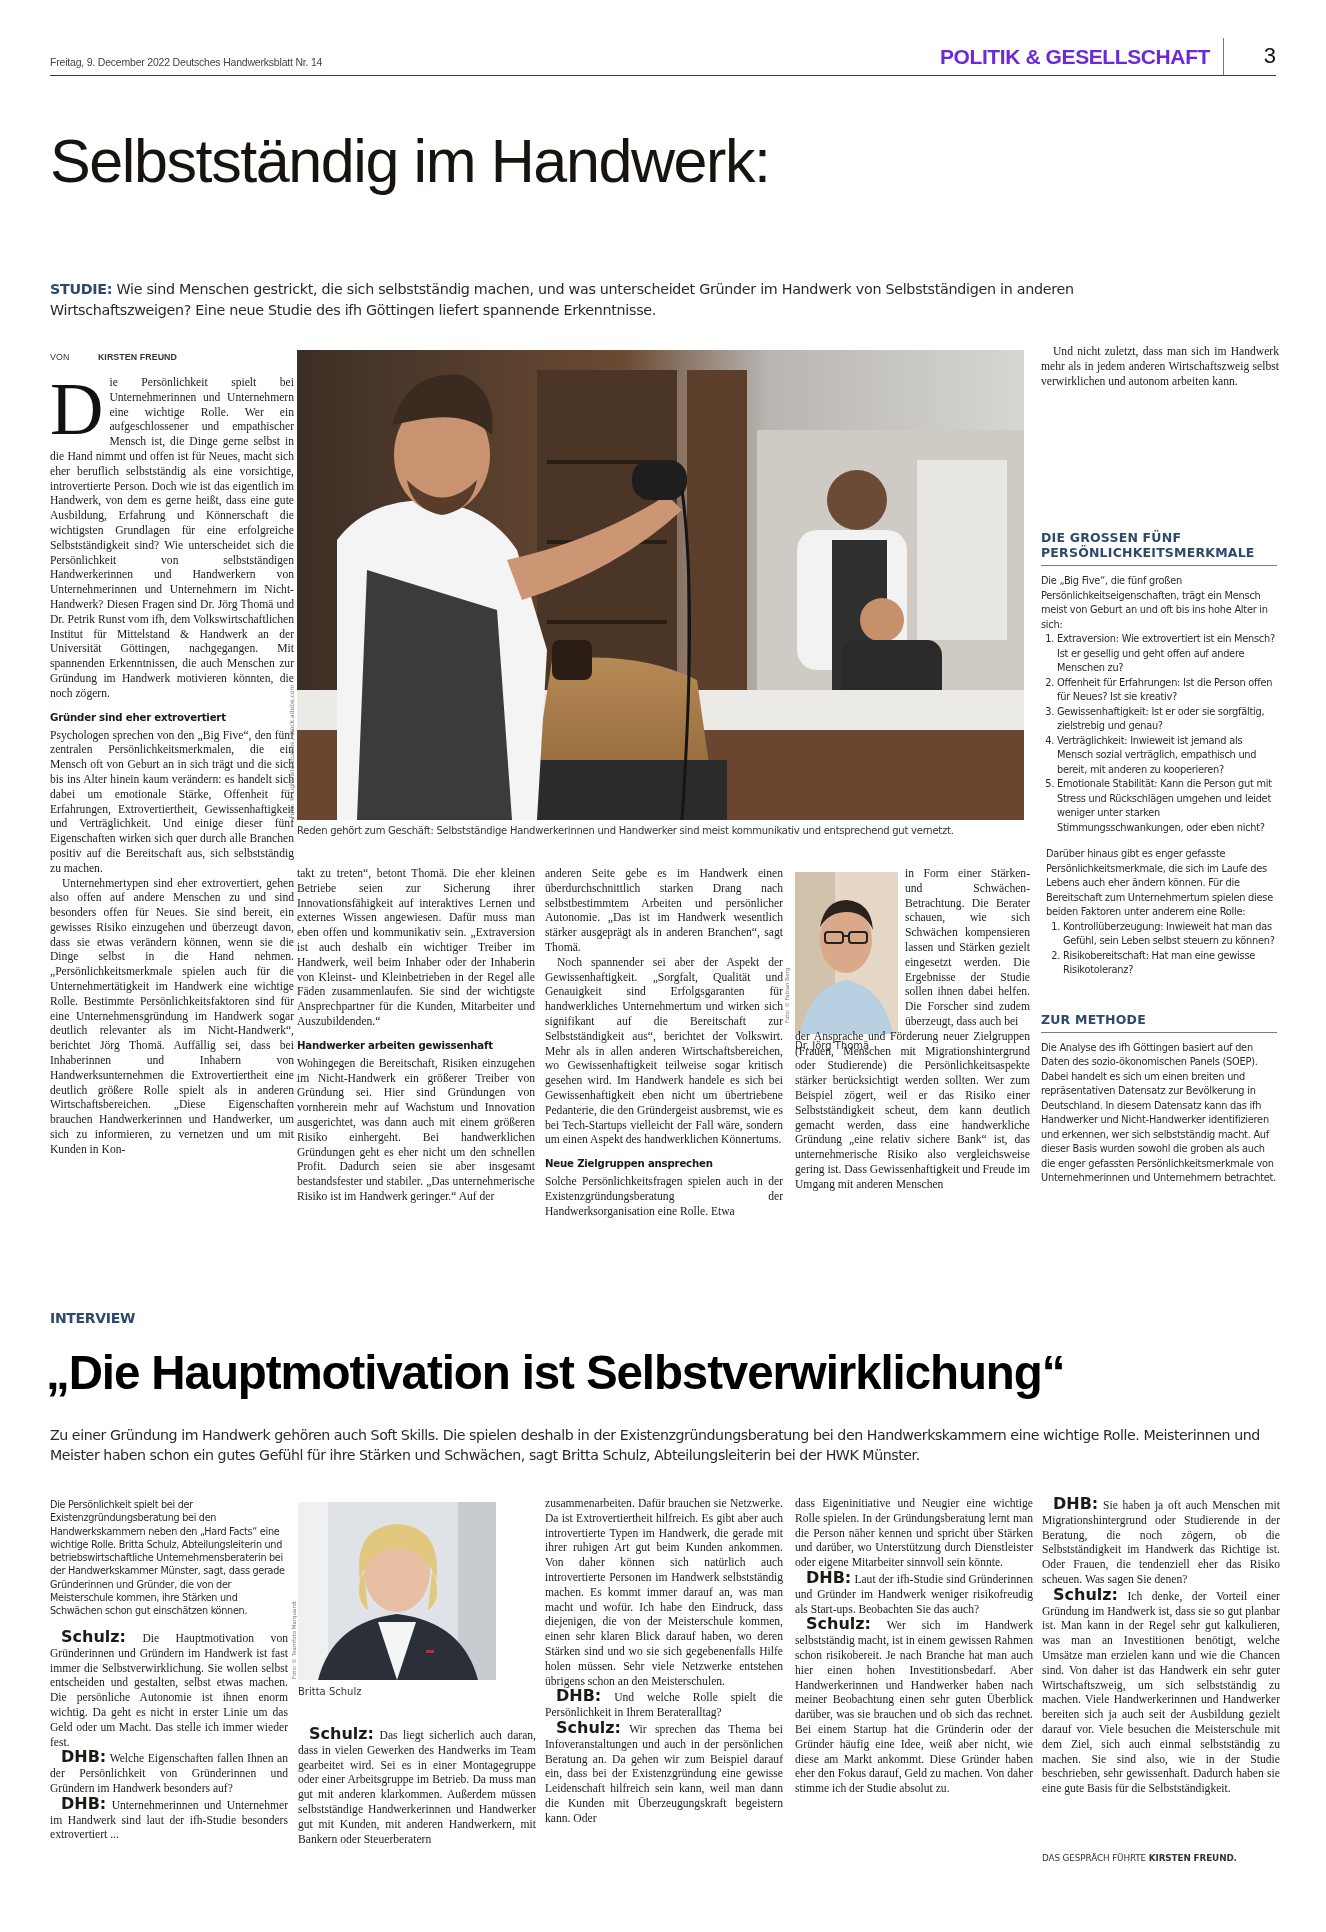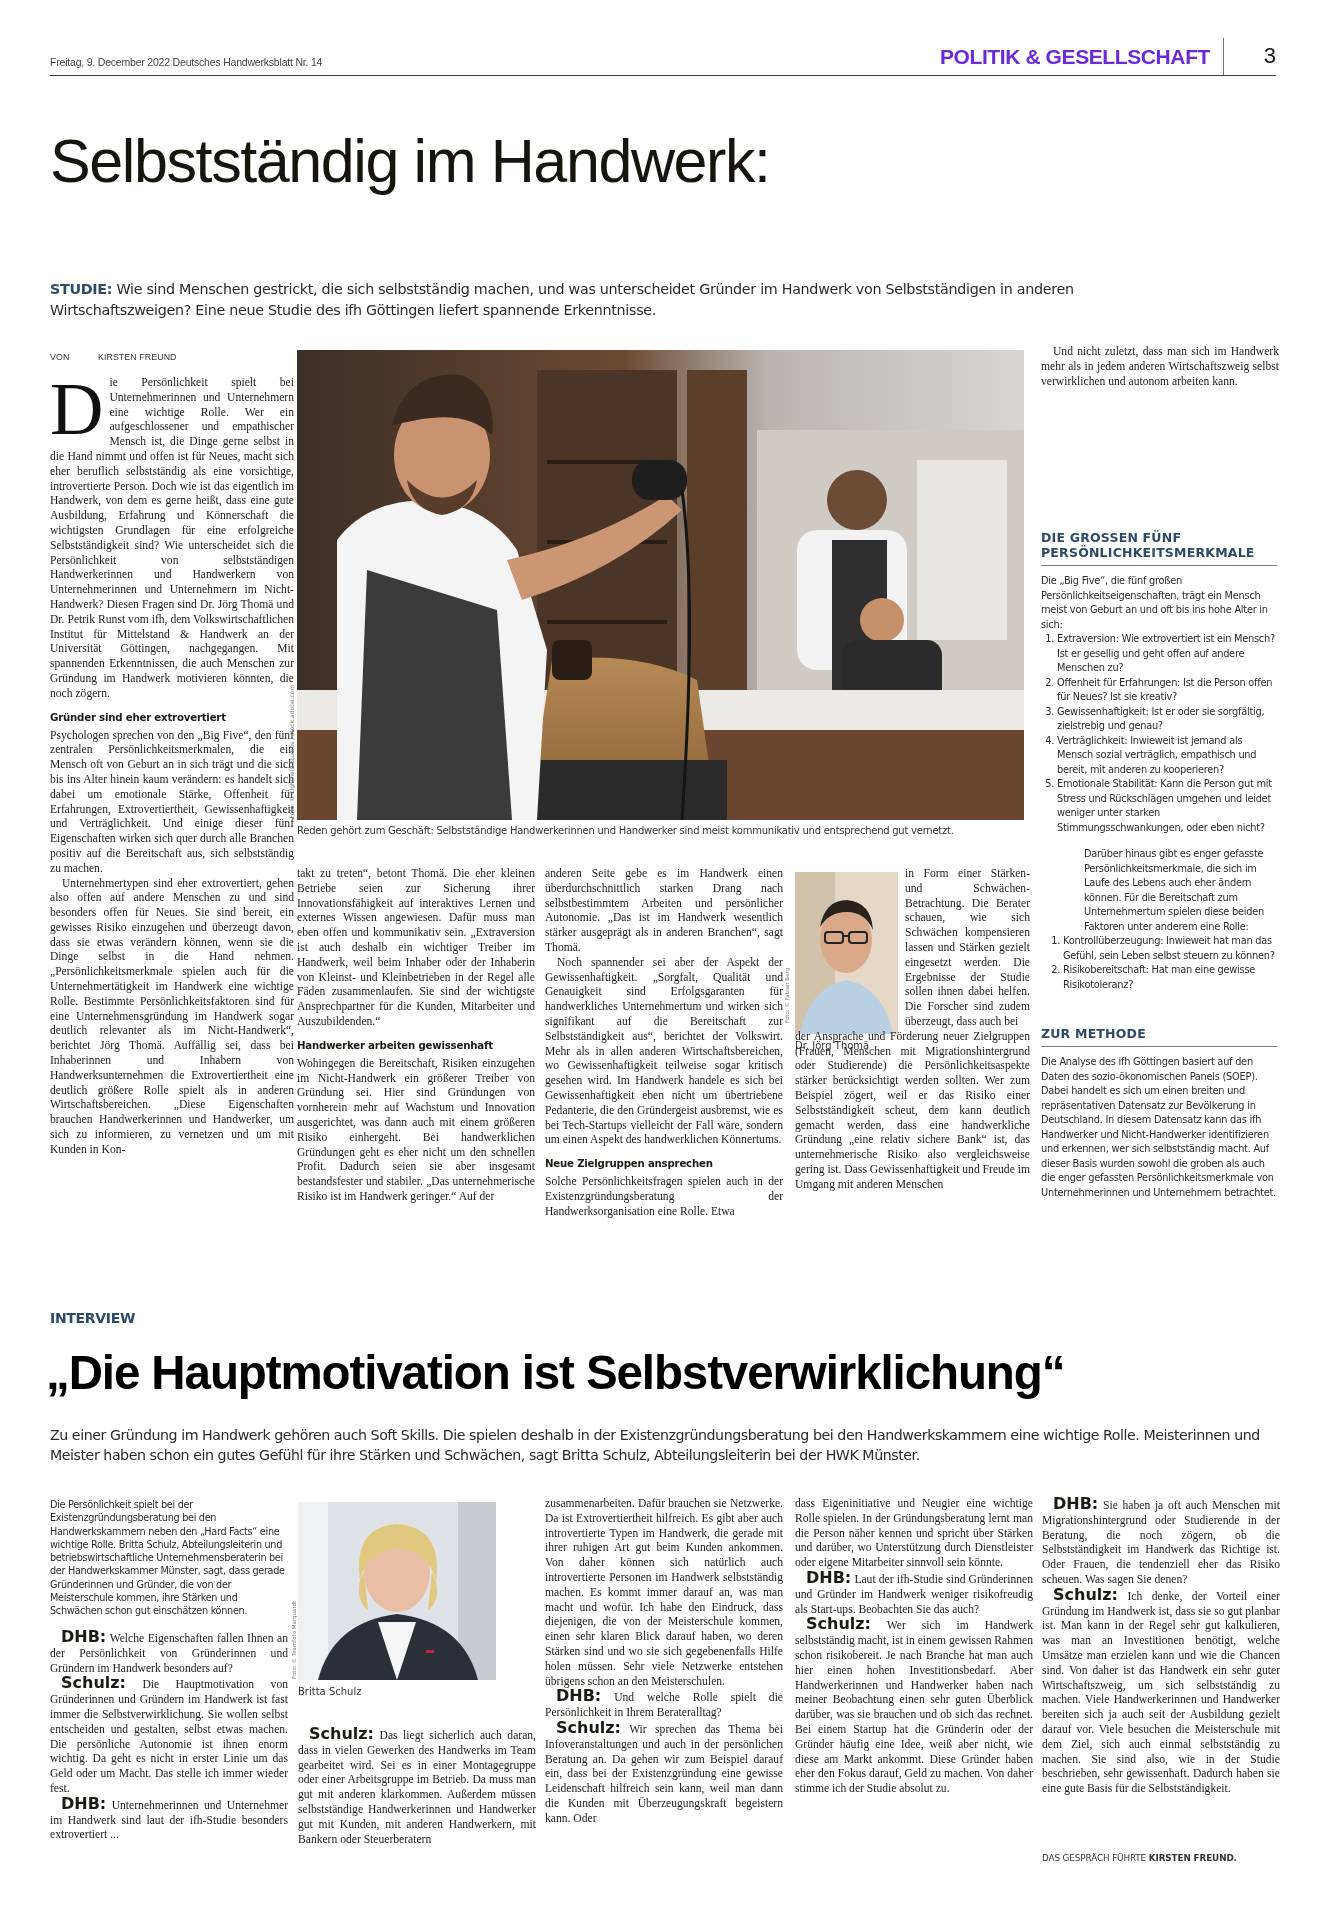--- a/index.html
+++ b/index.html
@@ -12,21 +12,21 @@
   .masthead .section { position: absolute; right: 66px; bottom: 6px; font-family: "Liberation Sans", sans-serif; font-weight: bold; font-size: 21px; color: #6d28d9; letter-spacing: -0.4px; }
   .masthead .vsep { position: absolute; right: 52px; top: 0; bottom: 0; width: 1px; background: #777; }
   .masthead .pageno { position: absolute; right: 0; bottom: 6px; font-family: "Liberation Sans", sans-serif; font-size: 22px; color: #111; }
 
   
   .headline { position: absolute; left: 50px; top: 128px; width: 1226px; font-family: "Liberation Sans", sans-serif; font-size: 61px; line-height: 66px; font-weight: normal; letter-spacing: -1.4px; color: #17130f; }
   .kicker { position: absolute; left: 50px; top: 279px; width: 1110px; font-family: "DejaVu Sans", sans-serif; font-size: 14.3px; line-height: 21px; color: #2a2a2a; letter-spacing: -0.3px; }
   .kicker b { color: #2d4a6a; font-weight: bold; }
 
   .byline { position: absolute; left: 50px; top: 352px; font-family: "Liberation Sans", sans-serif; font-size: 8.8px; color: #333; letter-spacing: 0.1px; }
-  .byline b { font-weight: normal; padding-left: 26px; }
+  .byline b { font-weight: bold; padding-left: 26px; }
 
   
   .col { position: absolute; font-family: "Liberation Serif", serif; font-size: 11.6px; line-height: 14.8px; text-align: justify; hyphens: auto; color: #1d1a16; }
   .col p { margin: 0; }
   .col p.indent { text-indent: 12px; }
   .col h4 { font-family: "DejaVu Sans", sans-serif; font-weight: bold; font-size: 10.2px; line-height: 14px; margin: 9px 0 4px; color: #1d1a16; letter-spacing: -0.2px; }
   .dropcap { float: left; font-family: "Liberation Serif", serif; font-size: 74px; line-height: 58px; padding: 2px 6px 0 0; margin-top: 2px; color: #111; }
 
   .c1 { left: 50px; top: 376px; width: 244px; }
   .c2 { left: 297px; top: 867px; width: 238px; }
@@ -44,21 +44,21 @@
   .portrait-thoma { position: absolute; left: 795px; top: 872px; width: 103px; height: 162px; overflow: hidden; background: #d9c8b4; }
   .portrait-thoma-credit { position: absolute; left: 783px; top: 940px; width: 10px; height: 90px; }
   .portrait-thoma-credit span { position: absolute; left: -36px; top: 40px; width: 80px; transform: rotate(-90deg); font-family: "DejaVu Sans", sans-serif; font-size: 5.5px; color: #777; white-space: nowrap; }
   .portrait-thoma-name { position: absolute; left: 795px; top: 1040px; font-family: "DejaVu Sans", sans-serif; font-size: 10px; color: #333; }
 
   
   .infobox { position: absolute; left: 1041px; top: 530px; width: 236px; font-family: "DejaVu Sans", sans-serif; font-size: 9.8px; line-height: 14.5px; color: #2a2a2a; letter-spacing: -0.25px; }
   .infobox h3 { font-family: "DejaVu Sans", sans-serif; font-weight: bold; font-size: 12.5px; line-height: 15px; color: #2d4a6a; letter-spacing: 0.2px; padding-bottom: 5px; border-bottom: 1px solid #7a7a7a; margin-bottom: 8px; }
   .infobox ol { margin: 0 0 0 0; padding-left: 16px; }
   .infobox li { padding-left: 0; }
-  .infobox .para { margin-top: 12px; padding-left: 5px; margin-left: 38px; }
+  .infobox .para { margin-top: 12px; padding-left: 5px; }
   .infobox .sect2 { margin-top: 34px; }
 
   
   .iv-label { position: absolute; left: 50px; top: 1310px; font-family: "DejaVu Sans", sans-serif; font-weight: bold; font-size: 14px; color: #2d4a6a; letter-spacing: -0.3px; }
   .iv-headline { position: absolute; left: 46px; top: 1345px; width: 1240px; font-family: "Liberation Sans", sans-serif; font-size: 47.5px; line-height: 56px; letter-spacing: -1.1px; color: #000000; }
   .iv-lead { position: absolute; left: 50px; top: 1425px; width: 1226px; font-family: "DejaVu Sans", sans-serif; font-size: 14.2px; line-height: 20px; color: #2a2a2a; letter-spacing: -0.45px; }
 
   .iv-intro { position: absolute; left: 50px; top: 1498px; width: 238px; font-family: "DejaVu Sans", sans-serif; font-size: 9.7px; line-height: 13.3px; color: #2a2a2a; letter-spacing: -0.3px; }
   .icol { position: absolute; font-family: "Liberation Serif", serif; font-size: 11.6px; line-height: 14.8px; text-align: justify; hyphens: auto; color: #1d1a16; }
   .icol .spk { font-family: "DejaVu Sans", sans-serif; font-weight: bold; font-size: 16px; margin-left: 11px; }
@@ -224,22 +224,22 @@
   </div>
 </aside>
 
 <div class="iv-label">INTERVIEW</div>
 <h2 class="iv-headline">„Die Hauptmotivation ist Selbstverwirklichung“</h2>
 <p class="iv-lead">Zu einer Gründung im Handwerk gehören auch Soft Skills. Die spielen deshalb in der Existenzgründungsberatung bei den Handwerkskammern eine wichtige Rolle. Meisterinnen und Meister haben schon ein gutes Gefühl für ihre Stärken und Schwächen, sagt Britta Schulz, Abteilungsleiterin bei der HWK Münster.</p>
 
 <p class="iv-intro">Die Persönlichkeit spielt bei der Existenzgründungsberatung bei den Handwerkskammern neben den „Hard Facts“ eine wichtige Rolle. Britta Schulz, Abteilungsleiterin und betriebswirtschaftliche Unternehmensberaterin bei der Handwerkskammer Münster, sagt, dass gerade Gründerinnen und Gründer, die von der Meisterschule kommen, ihre Stärken und Schwächen schon gut einschätzen können.</p>
 
 <div class="icol ic1">
+  <p><span class="spk">Schulz:</span><span> Die Hauptmotivation von Gründerinnen und Gründern im Handwerk ist fast immer die Selbstverwirklichung. Sie wollen selbst entscheiden und gestalten, selbst etwas machen. Die persönliche Autonomie ist ihnen enorm wichtig. Da geht es nicht in erster Linie um das Geld oder um Macht. Das stelle ich immer wieder fest.</span></p>
   <p><span class="spk">DHB:</span><span> Welche Eigenschaften fallen Ihnen an der Persönlichkeit von Gründerinnen und Gründern im Handwerk besonders auf?</span></p>
-  <p><span class="spk">Schulz:</span><span> Die Hauptmotivation von Gründerinnen und Gründern im Handwerk ist fast immer die Selbstverwirklichung. Sie wollen selbst entscheiden und gestalten, selbst etwas machen. Die persönliche Autonomie ist ihnen enorm wichtig. Da geht es nicht in erster Linie um das Geld oder um Macht. Das stelle ich immer wieder fest.</span></p>
   <p><span class="spk">DHB:</span><span> Unternehmerinnen und Unternehmer im Handwerk sind laut der ifh-Studie besonders extrovertiert ...</span></p>
 </div>
 
 <figure class="portrait-schulz">
   <svg width="198" height="178" viewBox="0 0 198 178">
     <rect width="198" height="178" fill="#dfe3e8"></rect>
     <rect x="0" y="0" width="30" height="178" fill="#eef0f2"></rect>
     <rect x="160" y="0" width="38" height="178" fill="#c8ccd1"></rect>
     <path d="M20 178 Q35 120 99 112 Q165 120 180 178 Z" fill="#2b2f38"></path>
     <path d="M80 120 L99 178 L118 120 Z" fill="#f5f5f5"></path>

